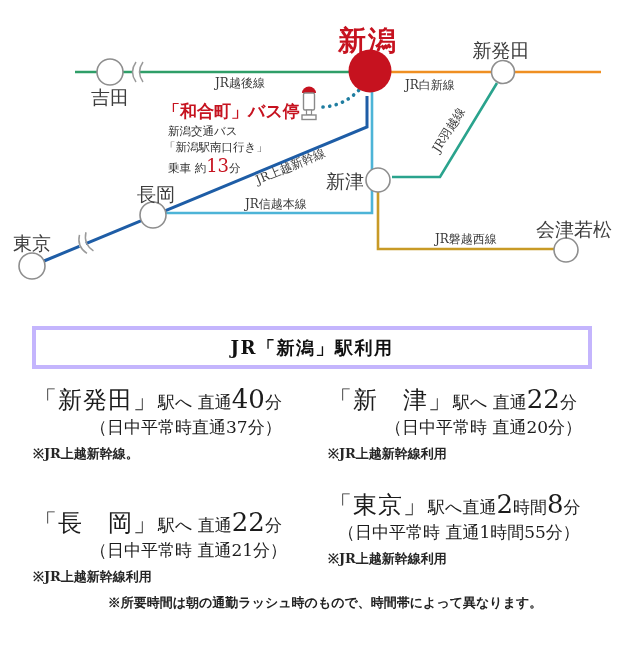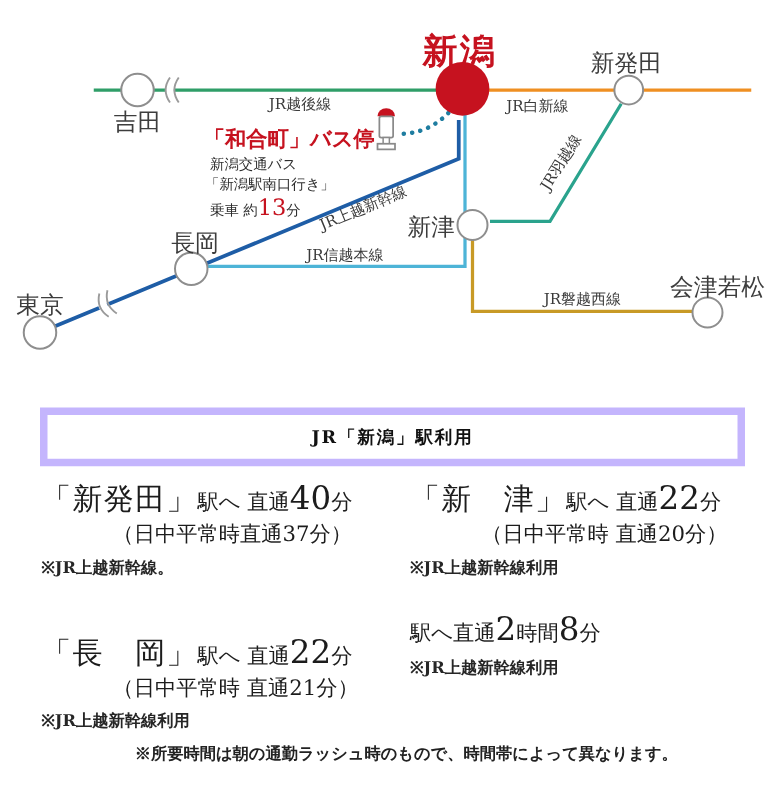--- a/index.html
+++ b/index.html
@@ -12,22 +12,22 @@
   svg text{font-family:"DejaVu Serif","Liberation Serif",serif;}
   .slabel{font-size:19px;fill:#3d3d3d;}
   .llabel{font-size:12px;fill:#3a3a3a;}
   .niigata-label{font-size:28px;font-weight:bold;fill:#c6121f;letter-spacing:2px;}
   .busstop-label{font-size:17px;font-weight:bold;fill:#c6121f;}
   .bus-small{font-size:11.5px;fill:#2e2e2e;}
   .bus-big-min{font-size:18px;fill:#c6121f;}
 
   .panel-title-box{
     position:absolute;left:32px;top:326px;width:552px;height:35px;
-    border:6px solid #c4b5fd;display:flex;align-items:center;justify-content:center;
-    font-size:14px;letter-spacing:1.5px;color:#111;font-weight:600;
+    border:4px solid #c4b5fd;display:flex;align-items:center;justify-content:center;
+    font-size:18px;letter-spacing:1.5px;color:#111;font-weight:600;
   }
   .entry{position:absolute;width:285px;}
   .entry .main{display:flex;align-items:baseline;white-space:pre;line-height:1.1;}
   .station{font-size:24px;letter-spacing:1px;}
   .t-mid{font-size:17px;}
   .t-big{font-size:26px;}
   .sub{font-size:17px;margin-left:57px;margin-top:2px;white-space:pre;}
   .entry.wide .sub{margin-left:10px;}
   .note{font-size:13px;font-weight:bold;margin-top:5px;color:#262626;}
   .e1{left:33px;top:385px;}
@@ -134,22 +134,24 @@
     <span class="t-mid">駅へ 直通</span>
     <span class="t-big">22</span>
     <span class="t-mid">分</span>
   </div>
   <div class="sub">（日中平常時 直通21分）</div>
   <div class="note">※JR上越新幹線利用</div>
 </div>
 
 <div class="entry e4 wide">
   <div class="main">
+    <span class="station">「東京」</span>
     <span class="t-mid">駅へ直通</span>
     <span class="t-big">2</span>
     <span class="t-mid">時間</span>
     <span class="t-big">8</span>
     <span class="t-mid">分</span>
   </div>
+  <div class="sub">（日中平常時 直通1時間55分）</div>
   <div class="note">※JR上越新幹線利用</div>
 </div>
 
 <div class="footnote">※所要時間は朝の通勤ラッシュ時のもので、時間帯によって異なります。</div>
 
 </body></html>

